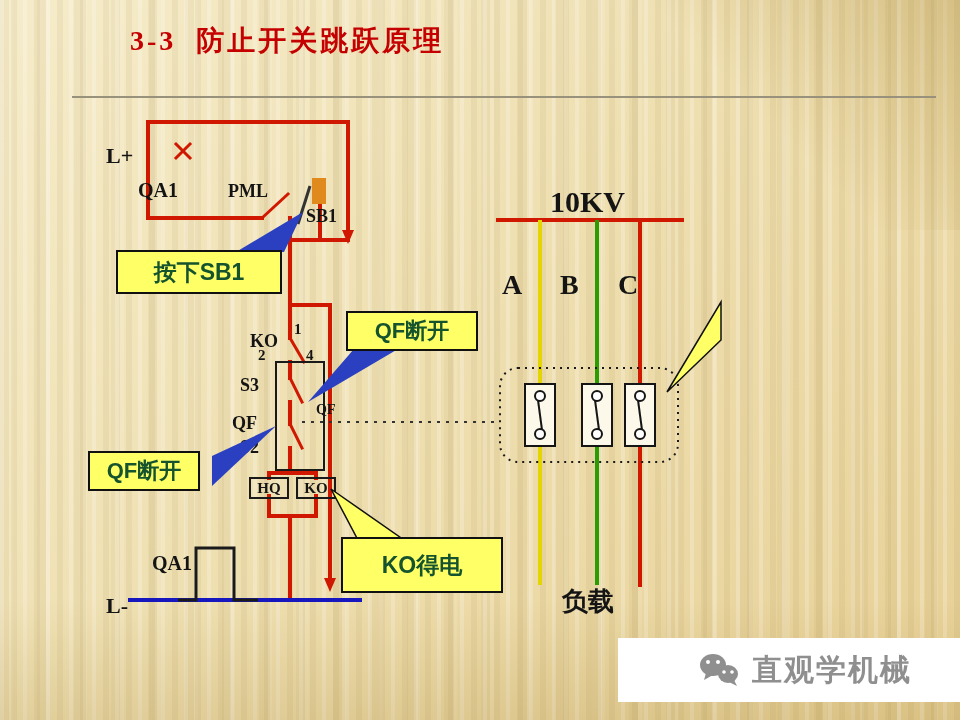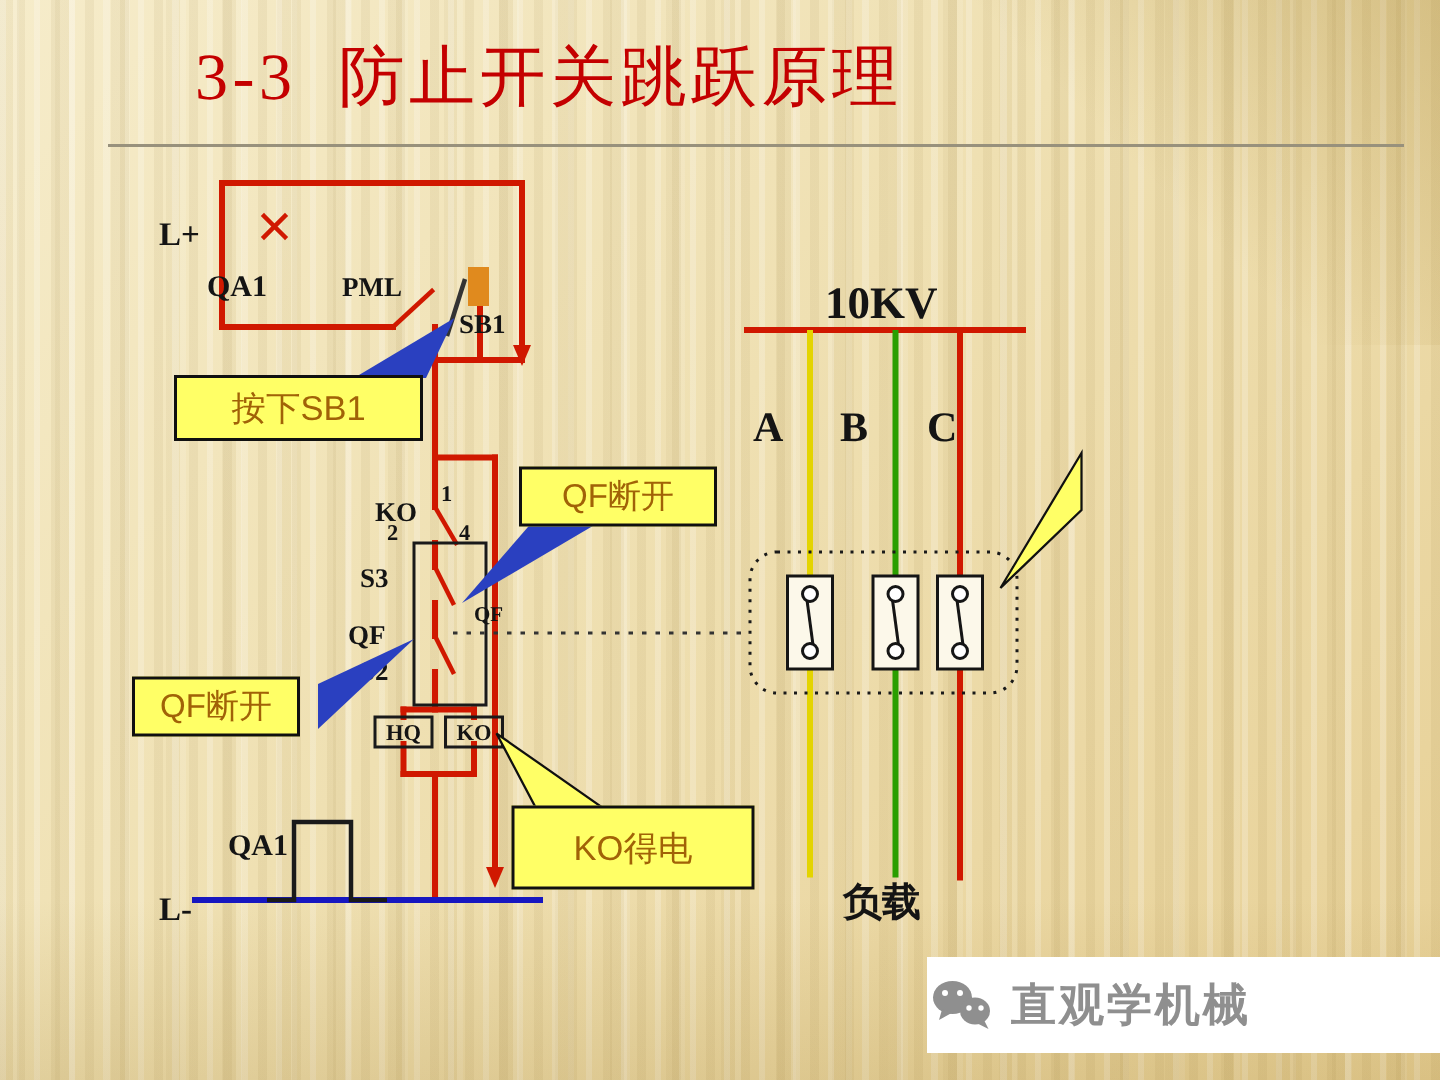--- a/index.html
+++ b/index.html
@@ -8,34 +8,34 @@
     font-family:"Liberation Sans",sans-serif;}
   .stripes{position:absolute;inset:0;
     background:
       repeating-linear-gradient(90deg, rgba(255,255,255,0.22) 0 4px, rgba(255,255,255,0) 4px 11px, rgba(130,100,30,0.07) 11px 17px, rgba(255,255,255,0) 17px 23px),
       repeating-linear-gradient(90deg, rgba(120,90,20,0.05) 0 9px, rgba(255,255,255,0.12) 9px 13px, rgba(255,255,255,0) 13px 37px);}
   .corner{position:absolute;right:0;top:0;width:340px;height:230px;
     background:linear-gradient(225deg, rgba(160,125,40,0.30), rgba(160,125,40,0) 55%);}
   .bottom-shade{position:absolute;left:0;right:0;bottom:0;height:120px;
     background:linear-gradient(180deg, rgba(150,115,35,0), rgba(150,115,35,0.16));}
   .title{position:absolute;left:130px;top:22px;font-family:"Liberation Serif",serif;
-    font-size:44px;font-weight:normal;color:var(--title_red);letter-spacing:3px;white-space:pre;}
+    font-size:28px;font-weight:bold;color:var(--title_red);letter-spacing:3px;white-space:pre;}
   .underline{position:absolute;left:72px;top:96px;width:864px;height:2px;background:#98917c;}
   svg.diagram{position:absolute;left:0;top:0;}
   .wr{stroke:var(--wire_red);stroke-width:4;fill:none;stroke-linecap:square;}
   .wr3{stroke-width:3;}
   .wb{stroke:var(--wire_blue);stroke-width:4;fill:none;stroke-linecap:square;}
   .blk{stroke:#1a1a1a;fill:none;}
   .lbl{font-family:"Liberation Serif",serif;font-weight:bold;fill:#141414;}
   .cjk{font-family:"Liberation Sans",sans-serif;font-weight:bold;fill:#141414;}
   .callout{position:absolute;background:var(--callout_fill);border:2px solid #101010;
     display:flex;align-items:center;justify-content:center;text-align:left;
-    font-weight:normal;color:#a16207;box-sizing:border-box;line-height:1.25;}
+    font-weight:bold;color:#14532d;box-sizing:border-box;line-height:1.25;}
   .watermark{position:absolute;left:618px;top:638px;right:0;height:64px;background:#ffffff;
-    display:flex;align-items:center;gap:10px;box-sizing:border-box;}
+    display:flex;align-items:center;gap:10px;padding-left:78px;box-sizing:border-box;}
   .watermark .wm-text{font-size:30px;color:var(--watermark_gray);font-weight:bold;letter-spacing:2px;}
 </style>
 </head>
 <body>
 
 <div class="stage">
   <div class="stripes"></div>
   <div class="corner"></div>
   <div class="bottom-shade"></div>
 

